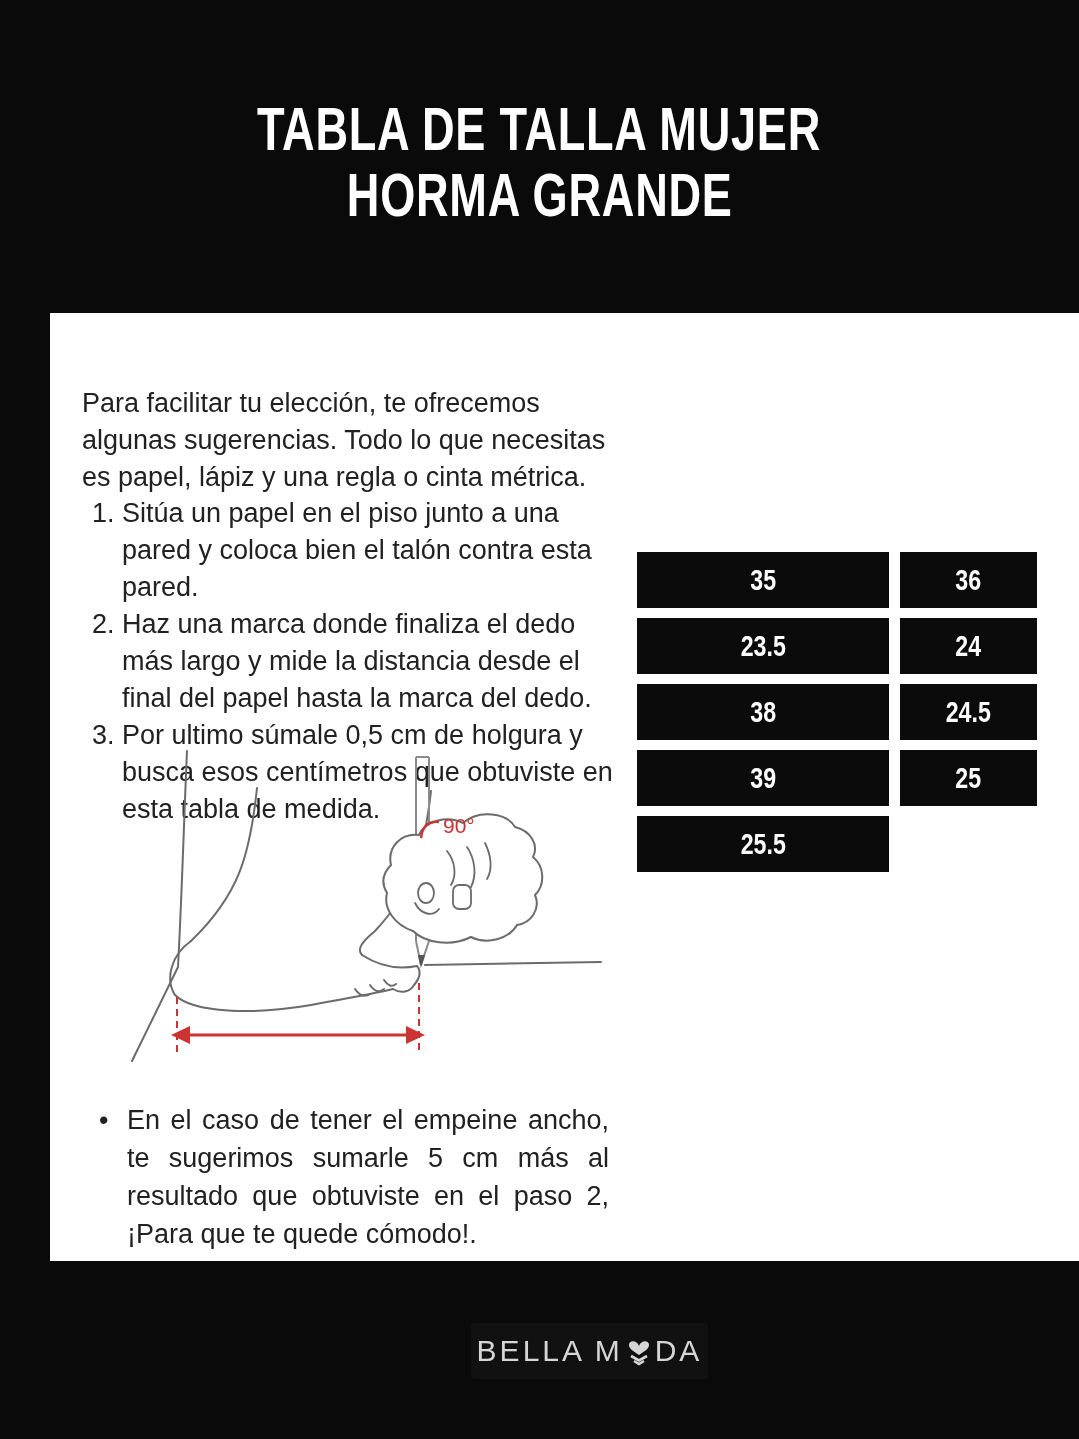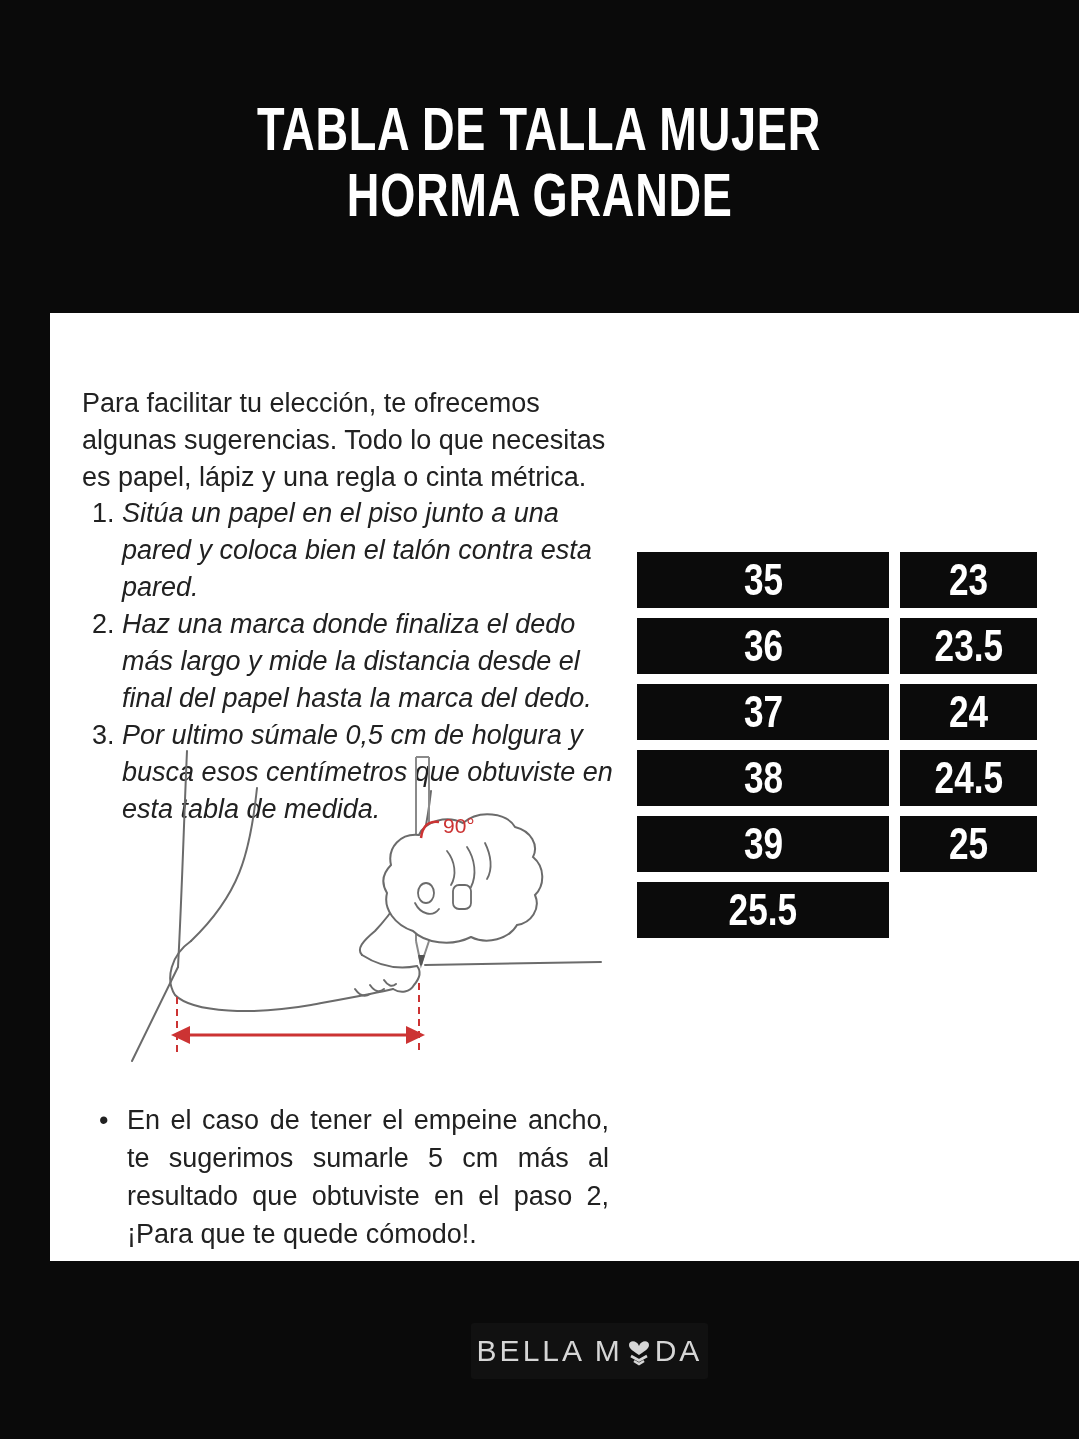--- a/index.html
+++ b/index.html
@@ -26,33 +26,33 @@
   }
   
   .intro {
     position:absolute; left:32px; top:72px; width:524px;
     font-size:27px; line-height:37px; color:#212121;
   }
   
   .steps { position:absolute; left:42px; top:182px; width:528px; }
   .step { display:flex; font-size:27px; line-height:37px; color:#212121; }
   .step-num { flex:0 0 30px; }
-  .step-text { flex:1;font-style:italic; }
+  .step-text { flex:1; }
   
   .size-table { position:absolute; left:587px; top:232px; width:405px; }
   .t-grid { display:grid; grid-template-columns:252px 137px; column-gap:11px; row-gap:10px; }
   .t-head {
     height:55px; background:#d2ac3f; color:#fff;
     display:flex; align-items:center; justify-content:center;
     font-weight:700; font-size:40px;
   }
   .t-cell {
     height:56px; background:#0b0b0b; color:#fff;
     display:flex; align-items:center; justify-content:center;
-    font-weight:700; font-size:44px;
+    font-weight:700; font-size:29px;
   }
   .t-rows { margin-top:7px; }
   
   .diagram { position:absolute; left:79px; top:430px; width:476px; height:326px; }
   
   .note { position:absolute; left:49px; top:788px; width:510px; display:flex;
           font-size:27px; line-height:38px; color:#212121; }
   .note-marker { flex:0 0 28px; }
   .note-text { flex:1; text-align:justify; }
   
@@ -96,30 +96,24 @@
         <span class="step-text">Por ultimo súmale 0,5 cm de holgura y busca esos centímetros que obtuviste en esta tabla de medida.</span>
       </div>
     </div>
 
     <div class="size-table">
       <div class="t-grid t-rows">
         <div class="t-cell">
             <span class="cond2">35</span>
           </div>
         <div class="t-cell">
-            <span class="cond2">23</span>
-          </div>
-        <div class="t-cell">
             <span class="cond2">36</span>
           </div>
         <div class="t-cell">
             <span class="cond2">23.5</span>
-          </div>
-        <div class="t-cell">
-            <span class="cond2">37</span>
           </div>
         <div class="t-cell">
             <span class="cond2">24</span>
           </div>
         <div class="t-cell">
             <span class="cond2">38</span>
           </div>
         <div class="t-cell">
             <span class="cond2">24.5</span>
           </div>

